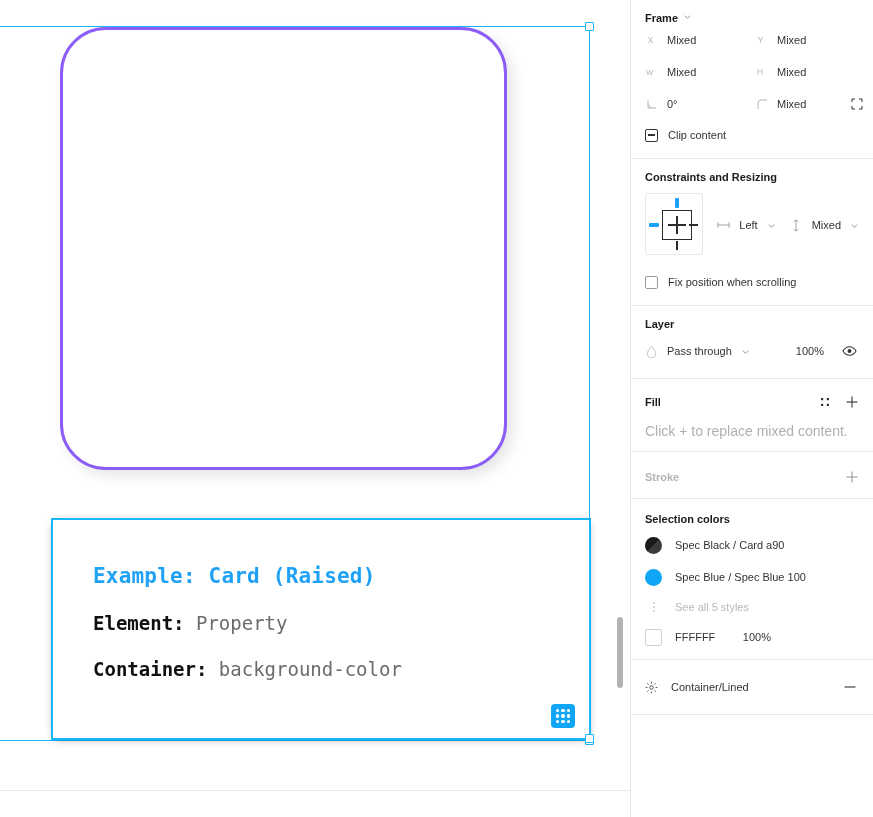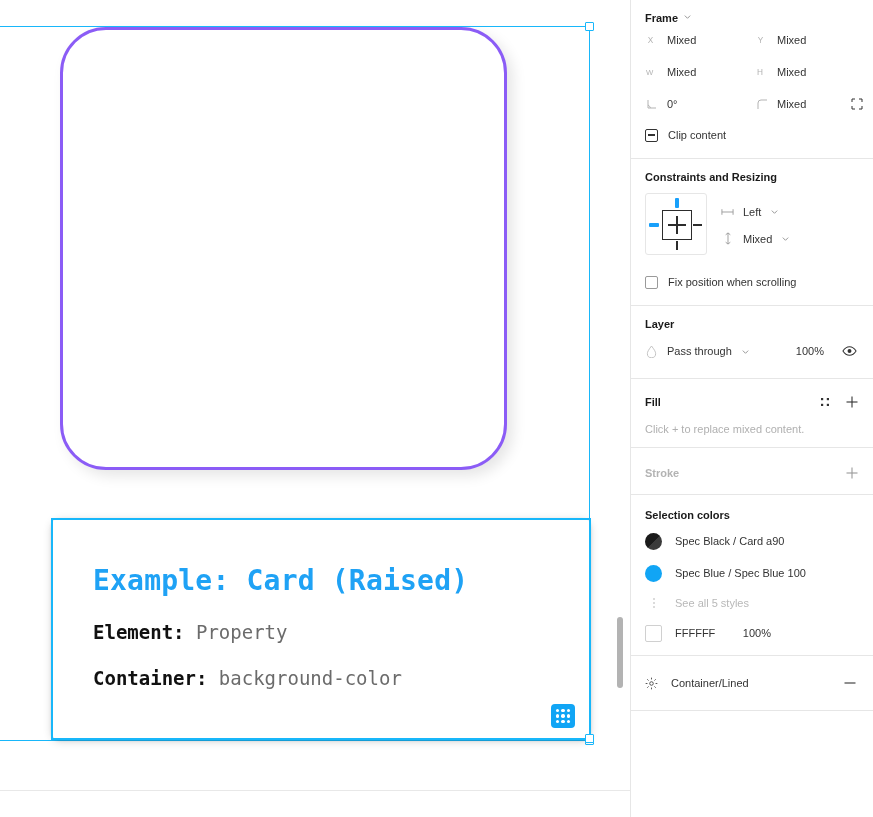--- a/index.html
+++ b/index.html
@@ -65,21 +65,21 @@
     width: 540px; height: 222px;
     border: 2px solid #18b7fa;
     pointer-events: none;
   }
   .card-text {
     position: absolute;
     left: 42px; top: 46px;
     font-family: "DejaVu Sans Mono", monospace;
   }
   .card-title {
-    font-size: 28px; font-weight: bold;
+    font-size: 21px; font-weight: bold;
     color: #1fa2f5;
     letter-spacing: 0.2px;
     white-space: nowrap;
   }
   .card-row { margin-top: 24px; font-size: 19px; white-space: nowrap; }
   .card-row .k { font-weight: bold; color: #111111; }
   .card-row .v { color: #6b6b6b; }
 
   .card-badge {
     position: absolute;
@@ -168,38 +168,38 @@
     width: 30px; height: 30px;
     border: 1.2px solid #2c2c2c;
   }
   .cb-plus-h { position: absolute; left: 22px; top: 30.4px; width: 18px; height: 1.2px; background: #2c2c2c; }
   .cb-plus-v { position: absolute; left: 30.4px; top: 22px; width: 1.2px; height: 18px; background: #2c2c2c; }
   .cb-t { position: absolute; left: 29px; top: 4px; width: 4px; height: 10px; background: #18a0fb; border-radius: 1px;}
   .cb-l { position: absolute; left: 3px; top: 29px; width: 10px; height: 4px; background: #18a0fb; border-radius: 1px;}
   .cb-r { position: absolute; right: 4px; top: 30.4px; width: 9px; height: 1.3px; background: #2c2c2c; }
   .cb-b { position: absolute; left: 30.4px; bottom: 4px; width: 1.3px; height: 9px; background: #2c2c2c; }
 
-  .constraint-fields { display: flex; flex-direction: column; gap: 14px; padding-top: 2px; }
+  .constraint-fields { display: flex; flex-direction: row; gap: 14px; padding-top: 2px; }
   .cfield { display: flex; align-items: center; gap: 9px; }
   .cfield .lbl { font-size: 11px; color: #333333; }
 
   
   .layer-row { display: flex; align-items: center; padding: 0 16px 0 14px; height: 30px; }
   .layer-mode { display: flex; align-items: center; gap: 9px; flex: 1; }
   .layer-opacity { font-size: 11px; color: #333333; margin-right: 18px; }
 
   
   .hdr-row {
     display: flex; align-items: center;
     padding: 2px 14px 0 14px; height: 24px;
   }
   .hdr-row .t { font-size: 11px; font-weight: bold; flex: 1; }
   .hdr-row .t.muted { color: #b3b3b3; }
   .hdr-actions { display: flex; align-items: center; gap: 14px; color: #333333; }
-  .note { font-size: 11px; color: #b0b0b0; padding: 10px 14px 0 14px; }
+  .note { font-size: 14px; color: #b0b0b0; padding: 10px 14px 0 14px; }
 
   
   .swatch-row { display: flex; align-items: center; gap: 13px; padding: 0 14px; height: 32px; }
   .sw {
     width: 17px; height: 17px; min-width: 17px;
     border-radius: 50%;
     position: relative; overflow: hidden;
   }
   .sw.sq { border-radius: 2px; border: 1px solid #d0d0d0; background: #ffffff; }
   .sw-name { font-size: 11px; color: #333333; }

